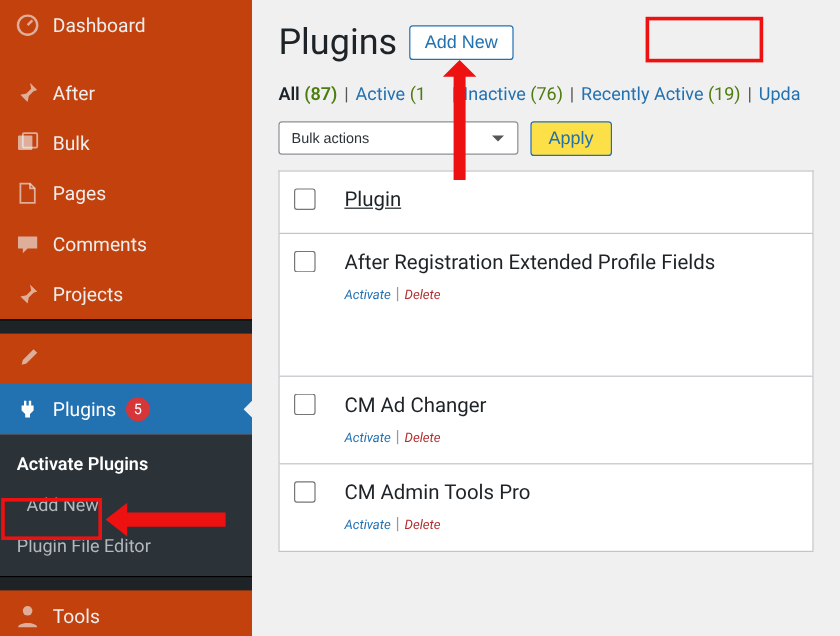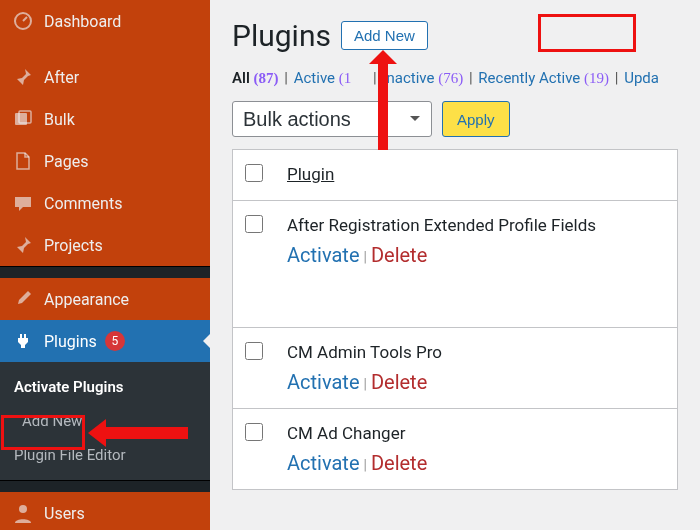--- a/index.html
+++ b/index.html
@@ -16,36 +16,36 @@
   .submenu-item { padding: 8px 14px; color: #b4b9be; font-size: 15px; cursor: pointer; }
   .submenu-item.current { color: #fff; font-weight: 600; }
   .submenu-item.addnew { margin: 0 8px; }
   .sep { height: 12px; background: #1d2327; border-top: 1px solid #000; }
   .main { flex: 1; background: #f0f0f1; padding: 18px 22px; overflow: hidden; position: relative; }
   .heading-row { display: flex; align-items: center; gap: 10px; margin-bottom: 16px; }
   h1.title { font-size: 30px; font-weight: 400; color: #1d2327; }
   .add-new-btn { border: 1px solid #2271b1; color: #2271b1; background: #fff; padding: 5px 12px; font-size: 15px; cursor: pointer; border-radius: 3px; }
   .filters { margin-bottom: 14px; font-size: 15px; }
   .filters a { color: #2271b1; text-decoration: none; cursor: pointer; }
-  .filters .count { color: #8b5cf6; font-family: Liberation Serif, serif; }
+  .filters .count { color: #4d7c0f; }
   .filters .sep { display: inline; color: #555; padding: 0 2px; background: none; border: none; height: auto; }
   .filters .current { color: #1d2327; font-weight: 600; }
   .bulk-row { display: flex; gap: 10px; margin-bottom: 12px; }
   .selectwrap { position: relative; }
-  select.bulk { -webkit-appearance: none; appearance: none; border: 1px solid #8c8f94; background: #fff; padding: 6px 34px 6px 10px; font-size: 20px; border-radius: 3px; min-width: 200px; color: #2c3338; }
+  select.bulk { -webkit-appearance: none; appearance: none; border: 1px solid #8c8f94; background: #fff; padding: 6px 34px 6px 10px; font-size: 12px; border-radius: 3px; min-width: 200px; color: #2c3338; }
   .selectwrap::after { content: ""; position: absolute; right: 12px; top: 50%; margin-top: -3px; border: 5px solid transparent; border-top-color: #555; pointer-events: none; }
   button.apply { border: 1px solid #2271b1; color: #2271b1; background: #fde047; padding: 5px 14px; font-size: 15px; border-radius: 3px; cursor: pointer; }
   table.plugins { width: 100%; border: 1px solid #c3c4c7; background: #fff; border-collapse: collapse; }
   table.plugins th, table.plugins td { text-align: left; padding: 14px 12px; vertical-align: top; }
   table.plugins thead th { border-bottom: 1px solid #c3c4c7; font-weight: 400; font-size: 17px; color: #1d2327; text-decoration: underline; }
   table.plugins tbody tr { border-bottom: 1px solid #c3c4c7; margin-left: 27px; }
   .chk-col { width: 36px; text-align: center; }
   input.chk { width: 18px; height: 18px; border: 1px solid #8c8f94; border-radius: 3px; cursor: pointer; }
   .plugin-name { font-size: 17px; color: #1d2327; margin-bottom: 8px; }
-  .row-actions a { color: #2271b1; text-decoration: none; cursor: pointer; font-size: 20px; }
+  .row-actions a { color: #2271b1; text-decoration: none; cursor: pointer; font-size: 11px; font-style: italic; }
   .row-actions a.del { color: #b32d2e; }
   .row-actions .pipe { color: #999; padding: 0 4px; }
 
   .hl { position: absolute; border: 3px solid #e11; pointer-events: none; }
   .hl.top { left: 328px; top: 14px; width: 98px; height: 38px; }
   .hl.side { outline: 3px solid #e11; border: none; left: 4px; top: 418px; width: 78px; height: 29px; position: absolute; z-index: 5; }
   .arrow { position: absolute; pointer-events: none; z-index: 6; }
   .arrow svg { display: block; }
 </style>
 </head>
@@ -105,21 +105,20 @@
         </span>
       <span>Projects</span>
     </div>
     <div class="sep"></div>
     <div class="sidebar-item">
       <span class="icon">
           <svg width="20" height="20" viewBox="0 0 20 20" fill="currentColor">
             <path d="M15 2l3 3-9 9-4 1 1-4z"></path>
           </svg>
         </span>
-      <span>Appearance</span>
     </div>
     <div class="sidebar-item active">
       <span class="icon">
           <svg width="20" height="20" viewBox="0 0 20 20" fill="currentColor">
             <path d="M7 3v4H5v4l3 3v3h4v-3l3-3V7h-2V3h-2v4H9V3z"></path>
           </svg>
         </span>
       <span>Plugins</span>
       <span class="badge">5</span>
     </div>
@@ -129,21 +128,21 @@
       <div class="submenu-item">Plugin File Editor</div>
     </div>
     <div class="sep"></div>
     <div class="sidebar-item">
       <span class="icon">
           <svg width="20" height="20" viewBox="0 0 20 20" fill="currentColor">
             <circle cx="10" cy="6" r="4"></circle>
             <path d="M2 20c0-5 16-5 16 0z"></path>
           </svg>
         </span>
-      <span>Users</span>
+      <span>Tools</span>
     </div>
     <div class="hl side"></div>
   </div>
 
   <div class="main">
     <div class="heading-row">
       <h1 class="title">Plugins</h1>
       <button class="add-new-btn">Add New</button>
     </div>
     <div class="hl top"></div>
@@ -183,30 +182,30 @@
             <div class="plugin-name">After Registration Extended Profile Fields</div>
             <div class="row-actions">
               <a>Activate</a><span class="pipe">|</span><a class="del">Delete</a>
             </div>
             <div style="height:46px"></div>
           </td>
         </tr>
         <tr>
           <td class="chk-col"><input type="checkbox" class="chk" style=""></td>
           <td>
-            <div class="plugin-name">CM Admin Tools Pro</div>
+            <div class="plugin-name">CM Ad Changer</div>
             <div class="row-actions">
               <a>Activate</a><span class="pipe">|</span><a class="del">Delete</a>
             </div>
           </td>
         </tr>
         <tr>
           <td class="chk-col"><input type="checkbox" class="chk" style=""></td>
           <td>
-            <div class="plugin-name">CM Ad Changer</div>
+            <div class="plugin-name">CM Admin Tools Pro</div>
             <div class="row-actions">
               <a>Activate</a><span class="pipe">|</span><a class="del">Delete</a>
             </div>
           </td>
         </tr>
       </tbody>
     </table>
   </div>
 </div>
 

